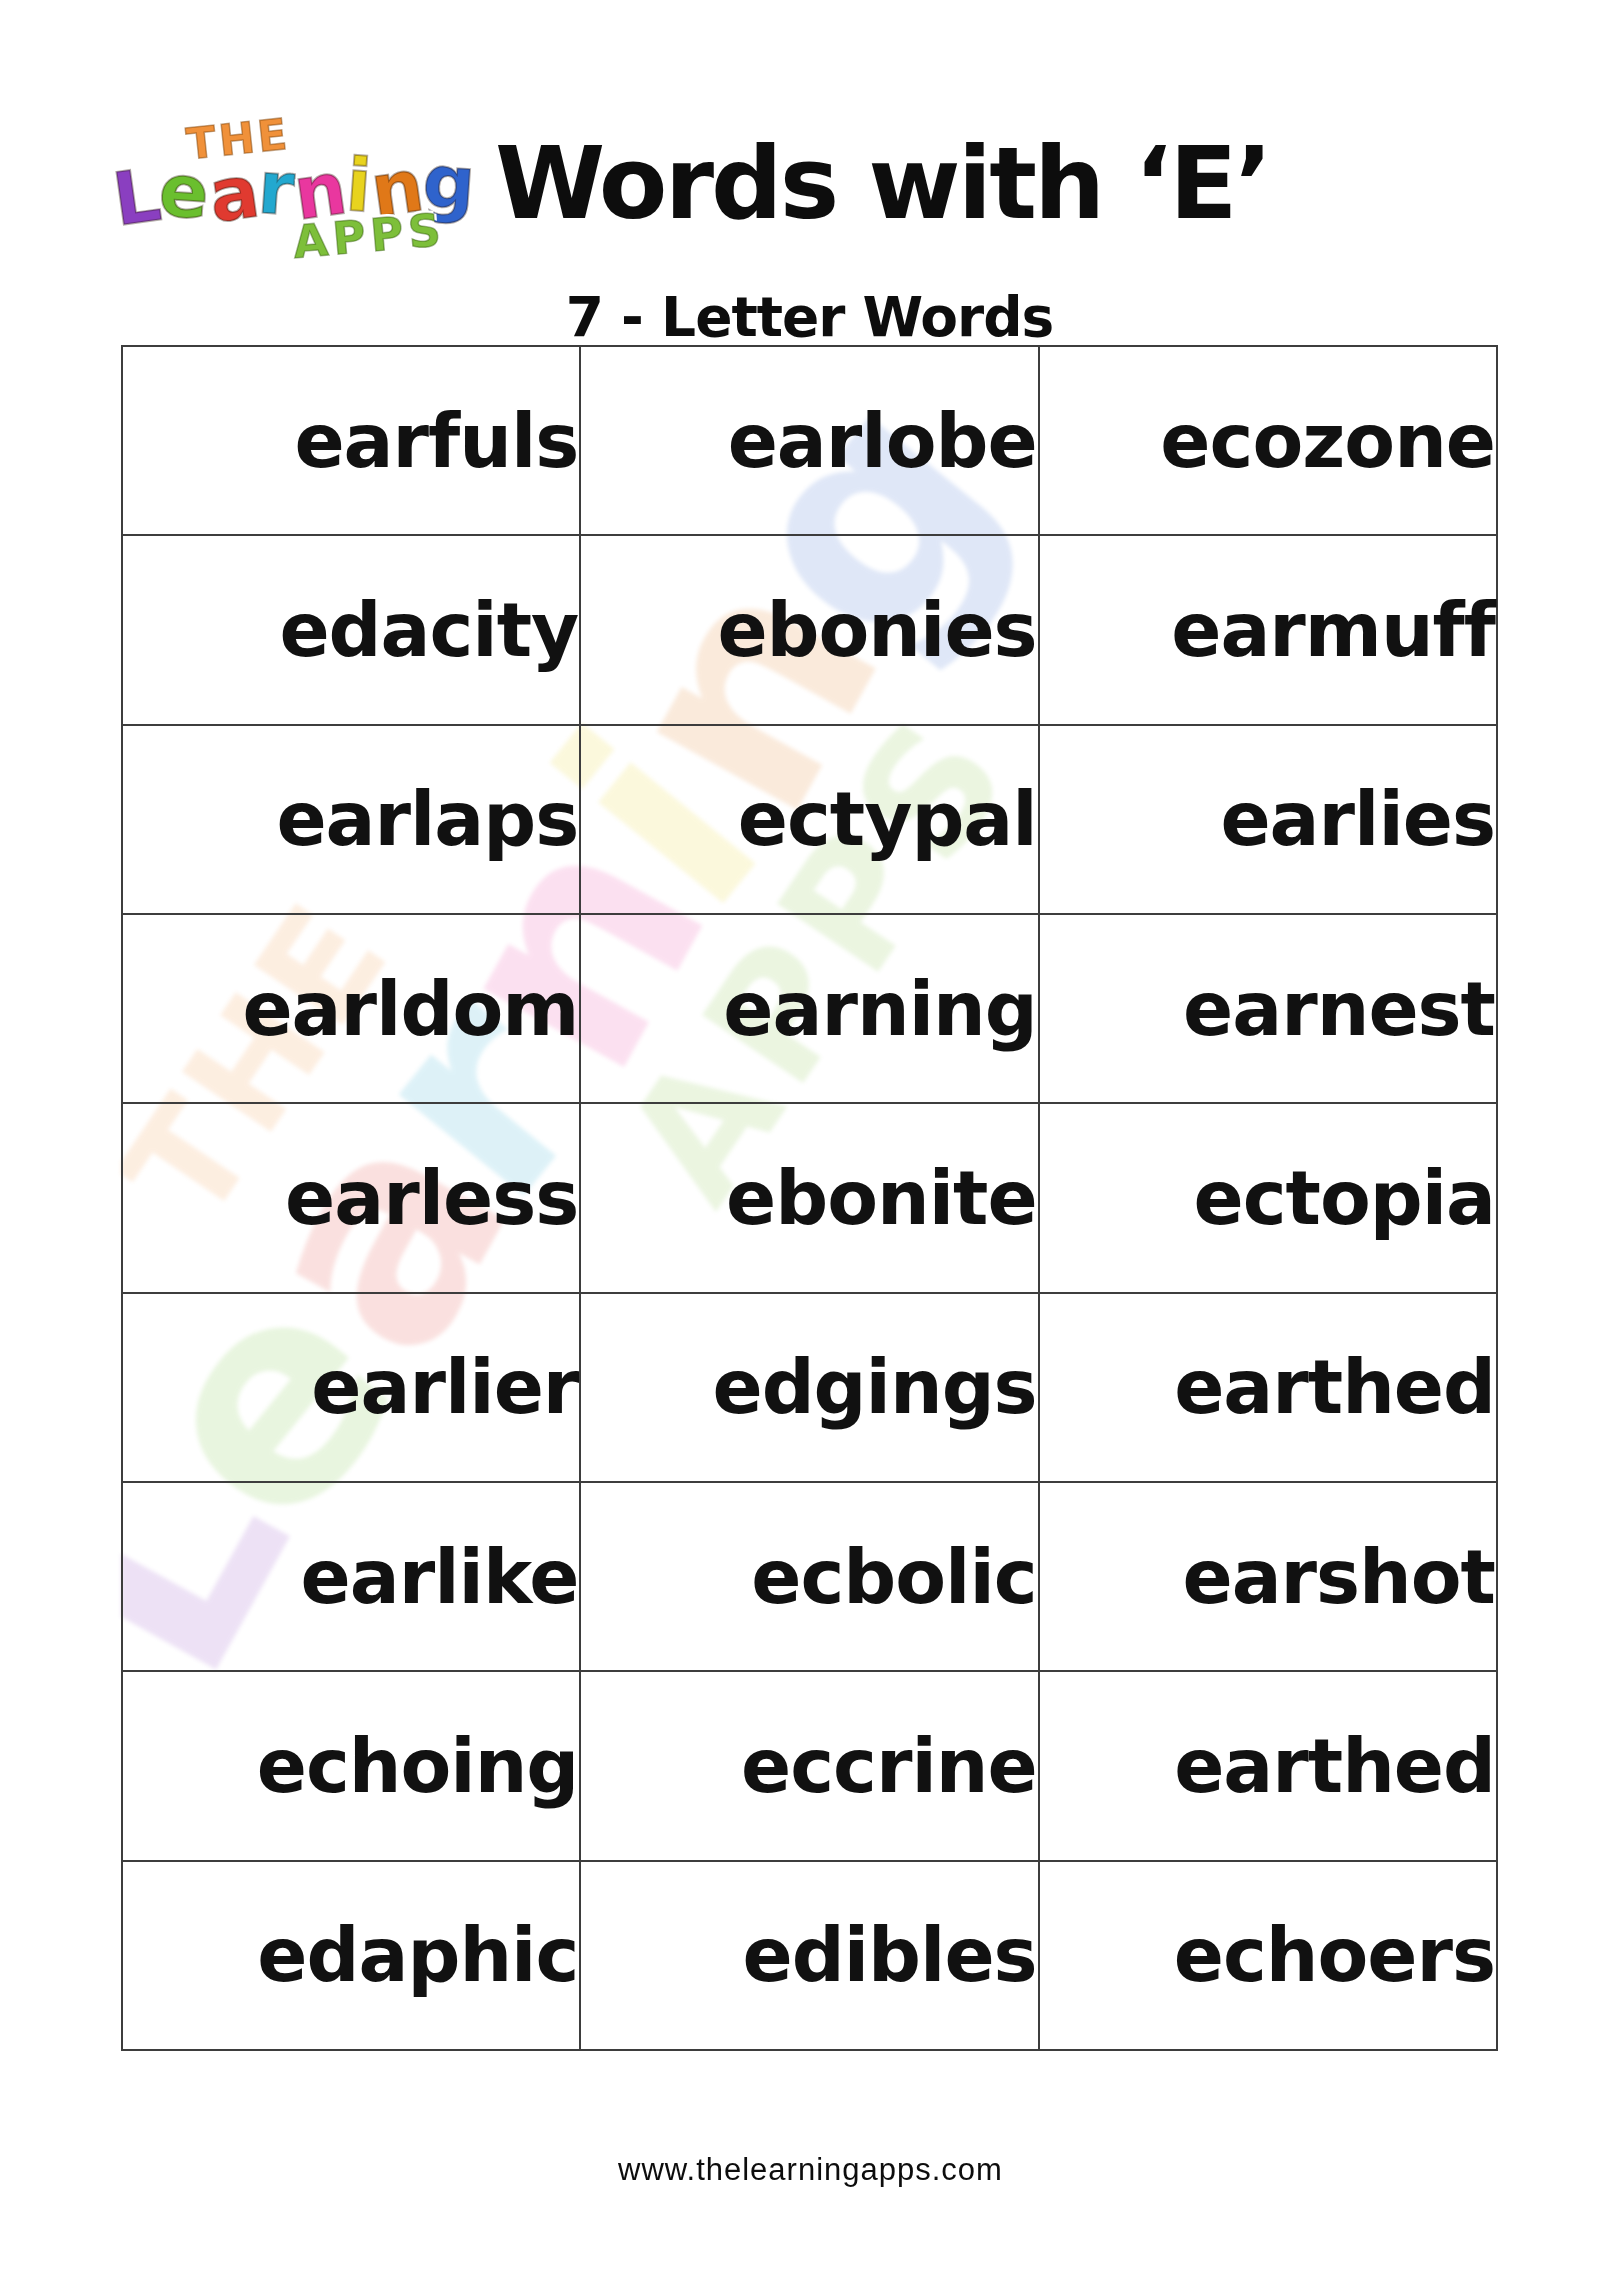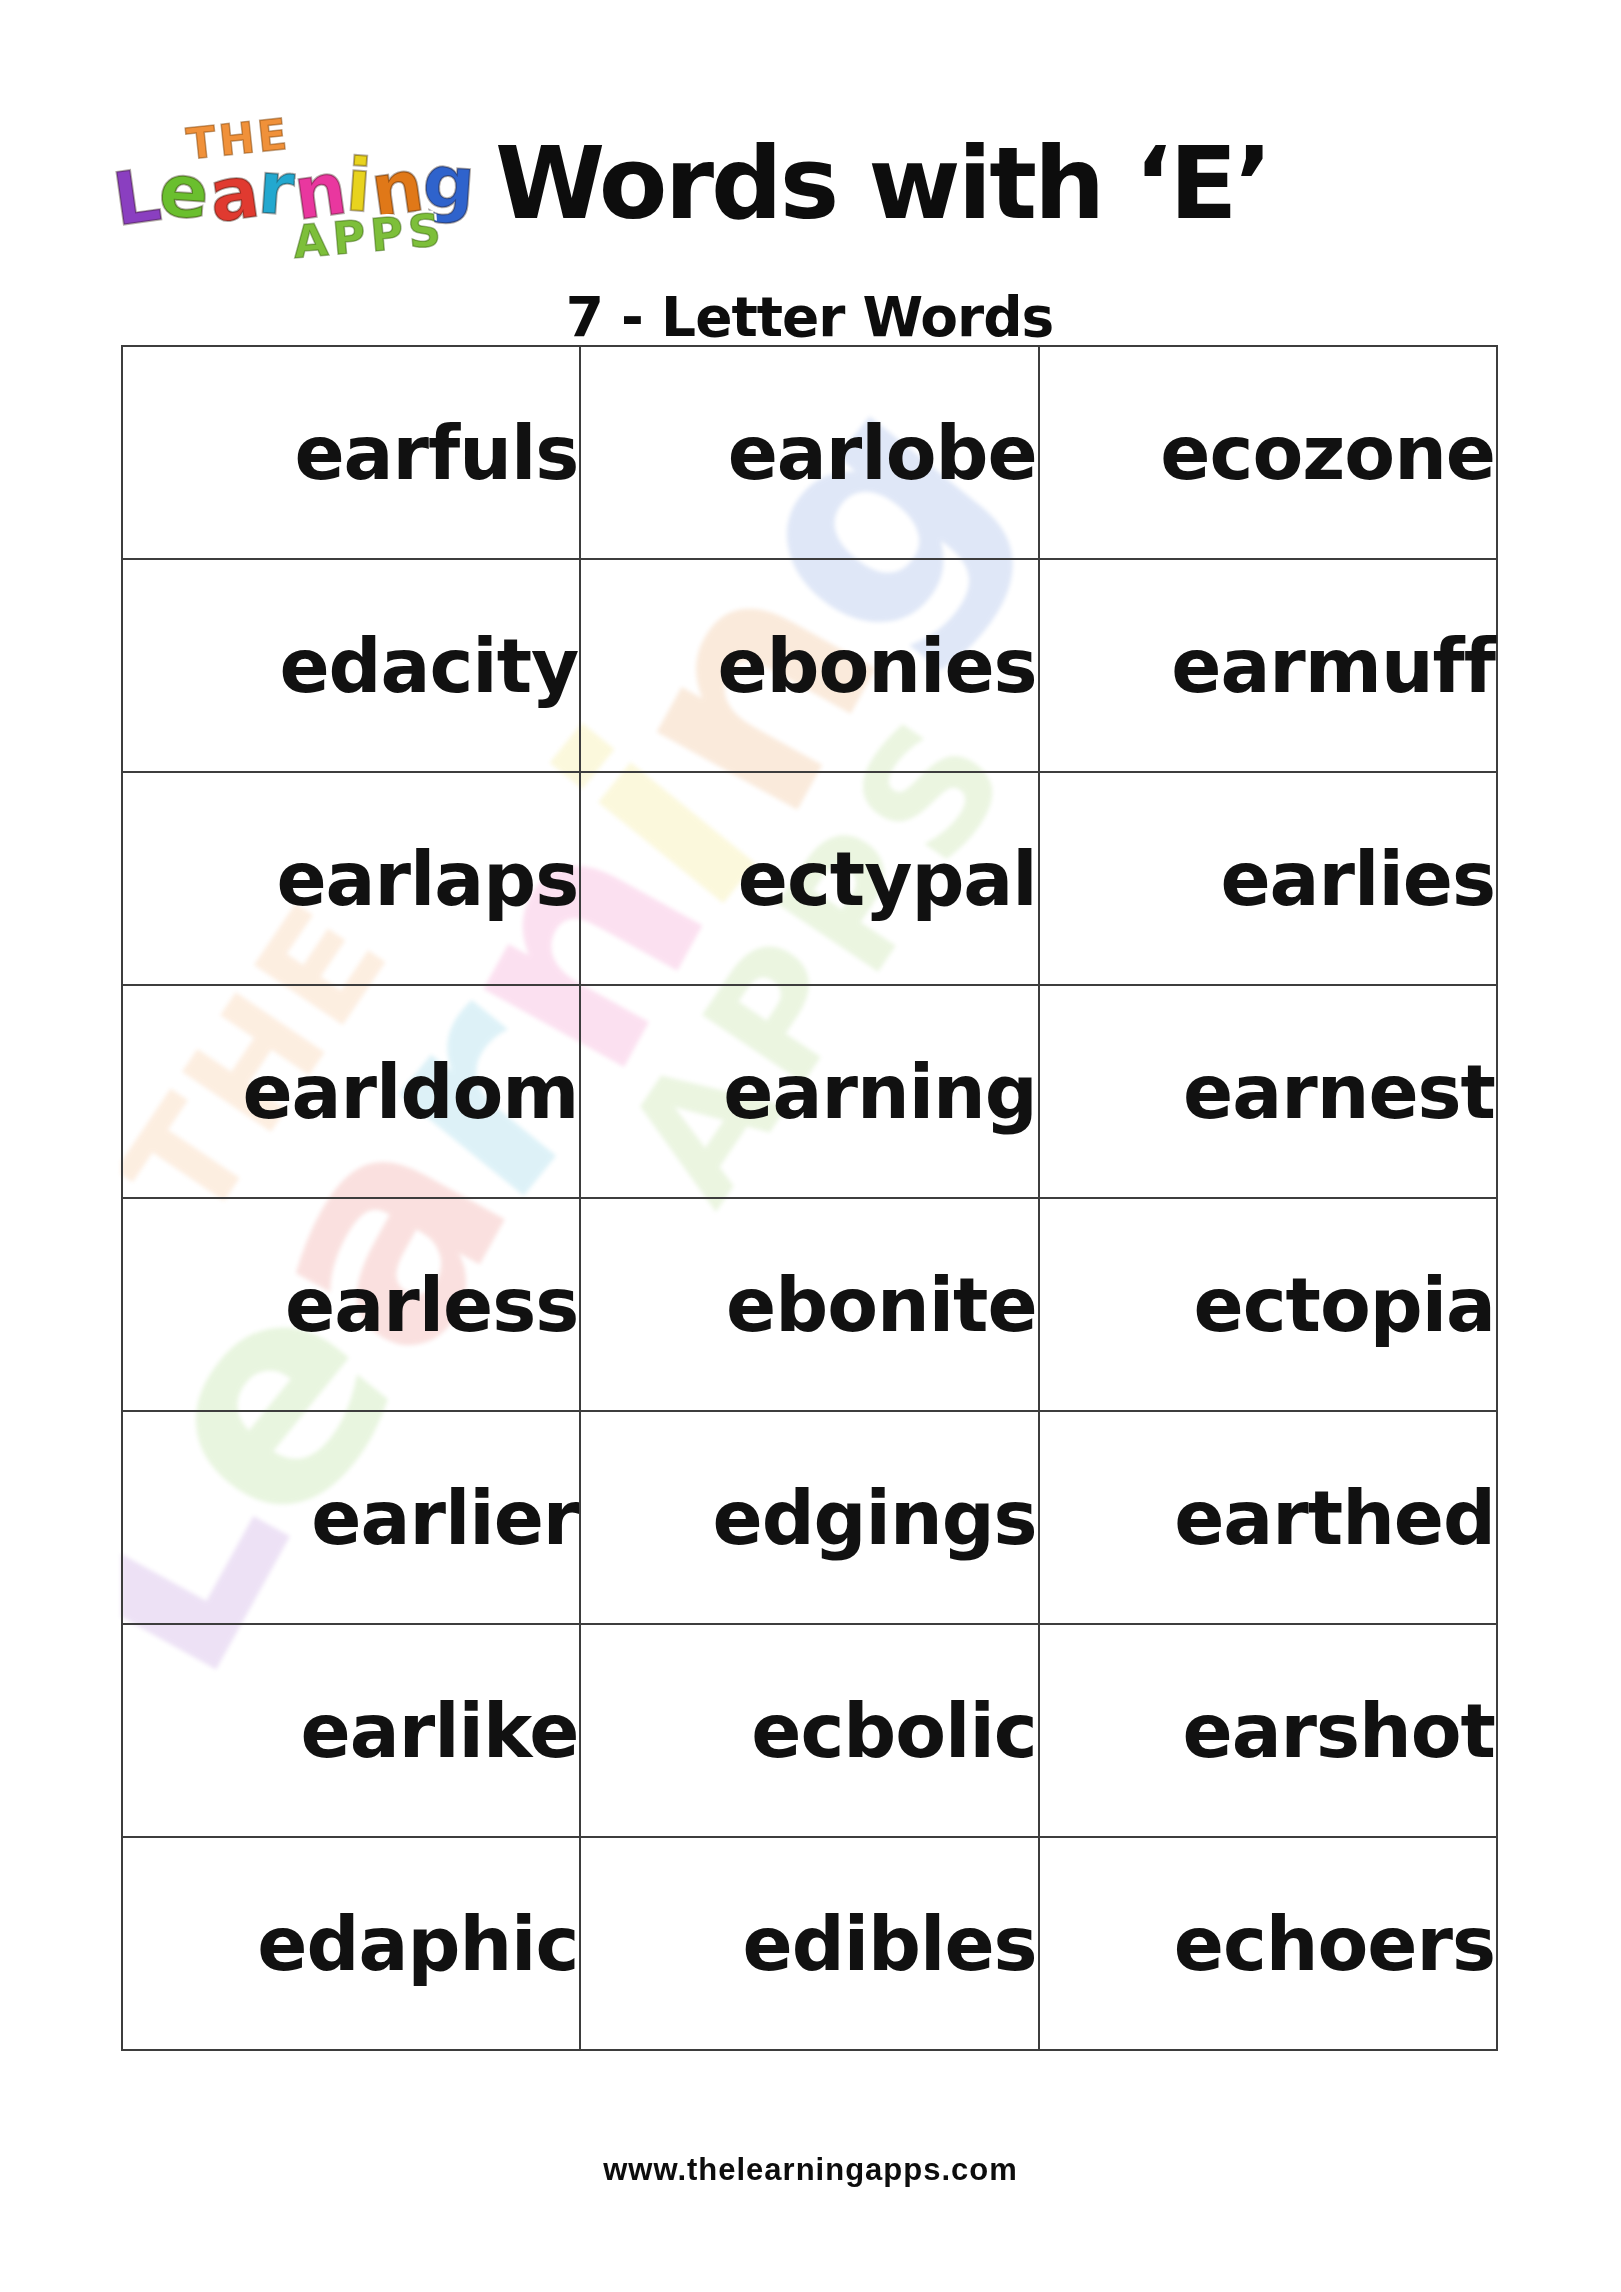--- a/index.html
+++ b/index.html
@@ -72,21 +72,21 @@
   .wm-logo .learning{display:block;font-size:294px;font-weight:bold;white-space:nowrap;}
   .wm-logo .learning .ll{display:inline-block;}
   .wm-logo .learning .ll:nth-child(odd){transform:rotate(-5deg);}
   .wm-logo .learning .ll:nth-child(even){transform:rotate(5deg);}
   .wm-logo .apps{display:block;font-size:167px;font-weight:bold;letter-spacing:11.8px;margin-left:470px;}
 
   
   .footer{
     position:absolute;left:0;top:2152px;width:100%;text-align:center;
     font-family:"Liberation Sans", sans-serif;
-    font-size:31px;font-weight:bold;color:#0d0d0d;letter-spacing:1px;
+    font-size:31px;font-weight:normal;color:#0d0d0d;letter-spacing:1px;
   }
 </style>
 </head>
 <body>
 
 <div class="logo">
   <span class="the" style="color: rgb(240, 145, 58);">THE</span>
   <span class="learning"><span class="ll" style="color: rgb(138, 63, 192);">L</span><span class="ll" style="color: rgb(106, 191, 46);">e</span><span class="ll" style="color: rgb(224, 58, 48);">a</span><span class="ll" style="color: rgb(35, 168, 207);">r</span><span class="ll" style="color: rgb(233, 55, 159);">n</span><span class="ll" style="color: rgb(232, 211, 30);">i</span><span class="ll" style="color: rgb(224, 120, 24);">n</span><span class="ll" style="color: rgb(47, 99, 204);">g</span></span>
   <span class="apps" style="color: rgb(125, 191, 58);">APPS</span>
 </div>
@@ -134,20 +134,25 @@
           <td>earlier</td>
           <td>edgings</td>
           <td>earthed</td>
         </tr>
         <tr>
           <td>earlike</td>
           <td>ecbolic</td>
           <td>earshot</td>
         </tr>
         <tr>
+          <td>echoing</td>
+          <td>eccrine</td>
+          <td>earthed</td>
+        </tr>
+        <tr>
           <td>edaphic</td>
           <td>edibles</td>
           <td>echoers</td>
         </tr>
       </tbody>
   </table>
 </div>
 
 <div class="footer">www.thelearningapps.com</div>
 

